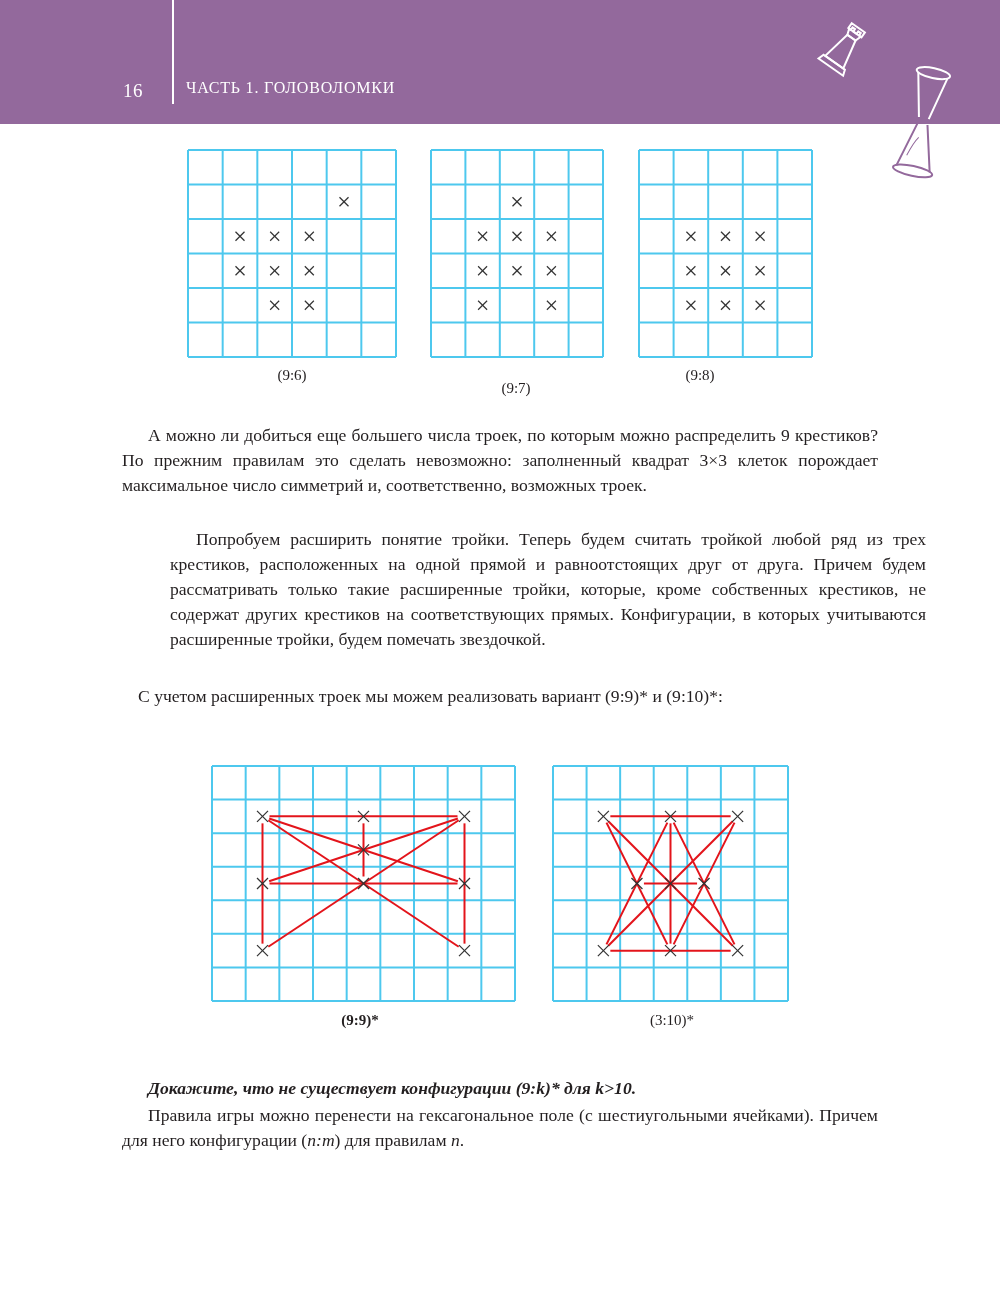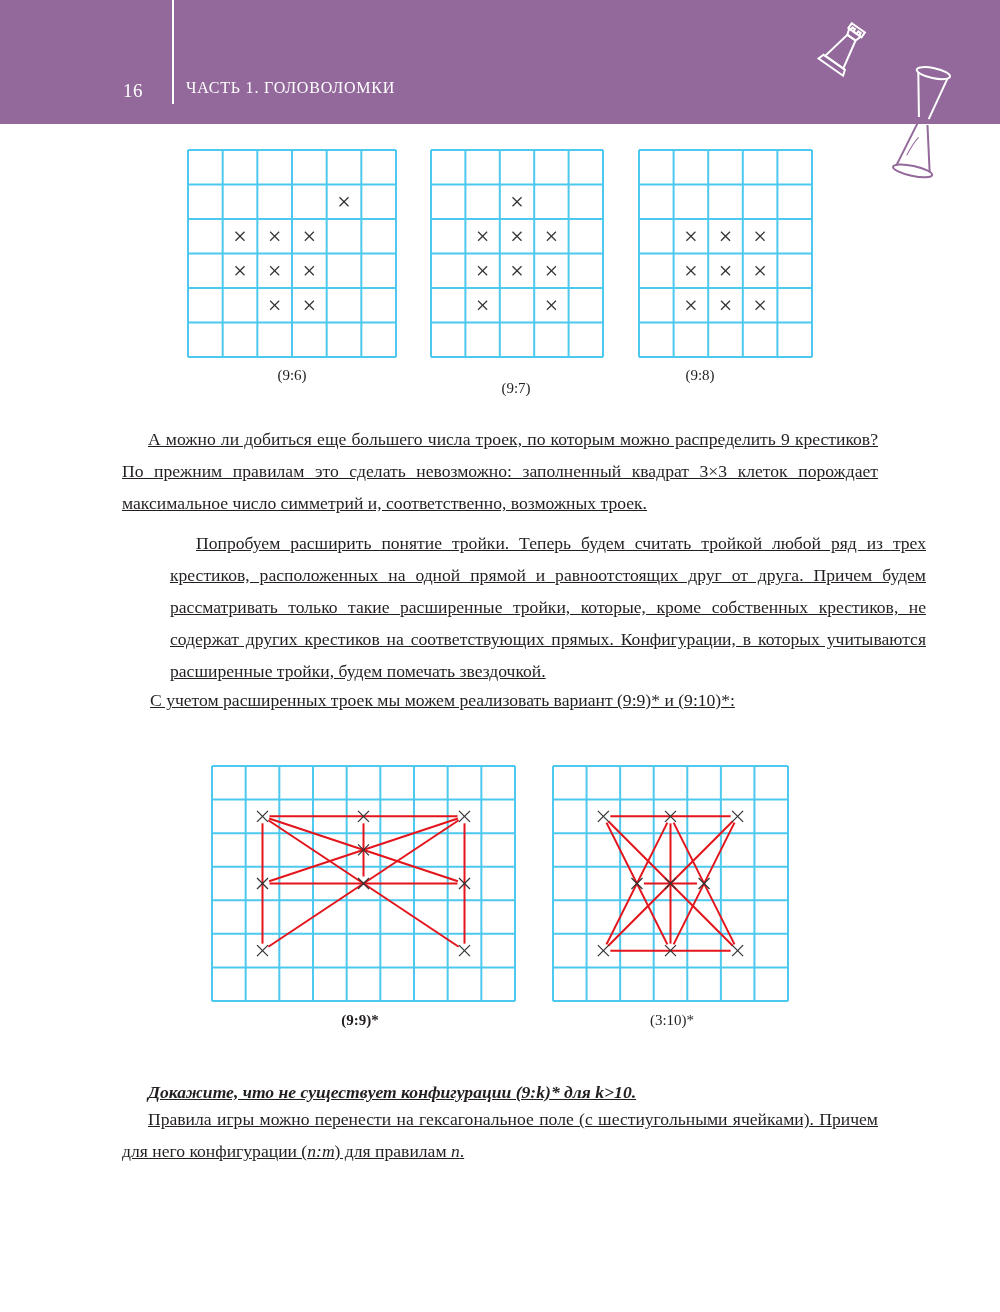--- a/index.html
+++ b/index.html
@@ -5,21 +5,21 @@
   html, body { margin:0; padding:0; }
   body { width:1000px; height:1312px; background:#ffffff; position:relative; overflow:hidden;
          font-family:"Liberation Serif", serif; color:#231f20; }
   .header { position:absolute; left:0; top:0; width:1000px; height:124px; background:#93699c; }
   .header-rule { position:absolute; left:172px; top:0; width:2px; height:104px; background:#ffffff; }
   .page-num { position:absolute; left:123px; top:80px; font-size:19px; color:#ffffff; letter-spacing:0.5px; }
   .running-head { position:absolute; left:186px; top:79px; font-size:16px; color:#ffffff; letter-spacing:0.8px; }
   .deco { position:absolute; }
   .grid-svg { position:absolute; overflow:visible; }
   .caption { position:absolute; font-size:15px; text-align:center; width:120px; }
-  .para { position:absolute; left:148px; width:730px; font-size:17.6px; line-height:32px; text-align:justify;text-decoration:underline; }
+  .para { position:absolute; left:148px; width:730px; font-size:17.6px; line-height:25px; text-align:justify; }
   .para p { margin:0; text-indent:0; }
   .bold-it { font-style:italic; font-weight:bold; }
 </style>
 </head>
 <body>
 
 <div class="header">
   <div class="header-rule"></div>
   <div class="page-num">16</div>
   <div class="running-head">ЧАСТЬ 1. ГОЛОВОЛОМКИ</div>
@@ -205,21 +205,21 @@
 <div class="caption" style="left:640px;top:367px;">(9:8)</div>
 
 <div class="para" style="top: 423px; text-indent: 0px; padding-left: 0px; left: 122px; width: 756px;">
   <p style="text-indent: 26px;"><span style="display:inline-block;width:0;"></span><span>А можно ли добиться еще большего числа троек, по которым можно распределить 9 крестиков? По прежним правилам это сделать невозможно: заполненный квадрат 3×3 клеток порождает максимальное число симметрий и, соответственно, возможных троек.</span></p>
 </div>
 
 <div class="para" style="top: 527px; text-indent: 0px; padding-left: 0px; left: 122px; width: 756px; margin-left: 48px;">
   <p style="text-indent: 26px;"><span>Попробуем расширить понятие тройки. Теперь будем считать тройкой любой ряд из трех крестиков, расположенных на одной прямой и равноотстоящих друг от друга. Причем будем рассматривать только такие расширенные тройки, которые, кроме собственных крестиков, не содержат других крестиков на соответствующих прямых. Конфигурации, в которых учитываются расширенные тройки, будем помечать звездочкой.</span></p>
 </div>
 
-<div class="para" style="top: 684px; text-indent: 0px; padding-left: 0px; left: 124px; width: 756px;">
+<div class="para" style="top: 684px; text-indent: 0px; padding-left: 0px; left: 112px; width: 756px;">
   <p style="text-indent: 26px;"><span>С учетом расширенных троек мы можем реализовать вариант (9:9)* и (9:10)*:</span></p>
 </div>
 
 <svg class="grid-svg" id="fig-bot-0" style="left:211px;top:765px;" width="305" height="237">
     <line x1="1" y1="1" x2="1" y2="236" stroke="#4dc8ee" stroke-width="2"></line>
     <line x1="34.666666666666664" y1="1" x2="34.666666666666664" y2="236" stroke="#4dc8ee" stroke-width="2"></line>
     <line x1="68.33333333333333" y1="1" x2="68.33333333333333" y2="236" stroke="#4dc8ee" stroke-width="2"></line>
     <line x1="102" y1="1" x2="102" y2="236" stroke="#4dc8ee" stroke-width="2"></line>
     <line x1="135.66666666666666" y1="1" x2="135.66666666666666" y2="236" stroke="#4dc8ee" stroke-width="2"></line>
     <line x1="169.33333333333331" y1="1" x2="169.33333333333331" y2="236" stroke="#4dc8ee" stroke-width="2"></line>

